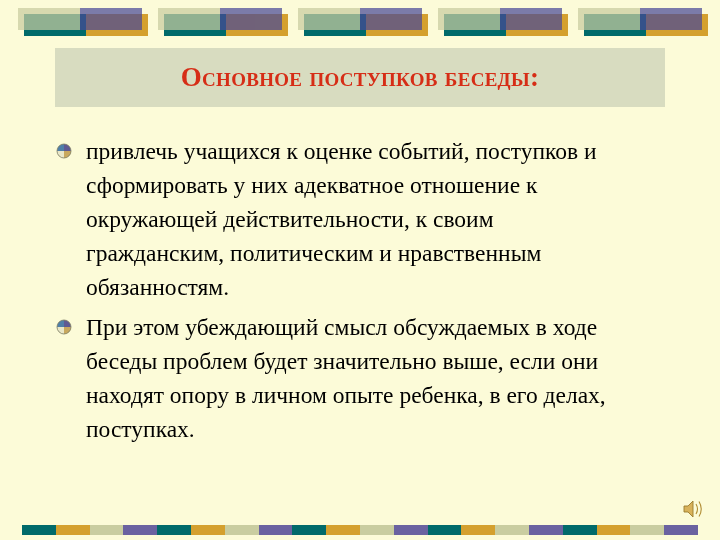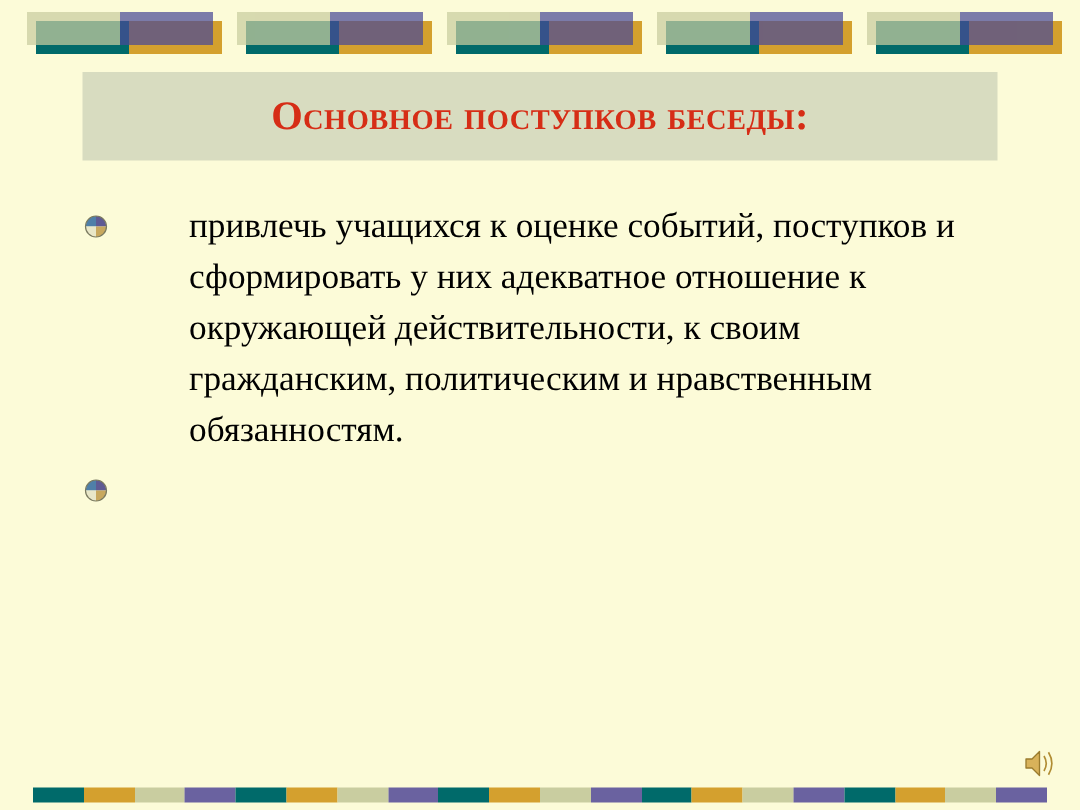--- a/index.html
+++ b/index.html
@@ -94,21 +94,20 @@
   #body {
     position: absolute;
     left: 56px;
     top: 134px;
     width: 620px;
   }
   .bullet-row {
     display: flex;
     align-items: flex-start;
     margin-bottom: 6px;
-    gap: 40px;
   }
   .bullet-mark {
     flex: 0 0 auto;
     width: 16px;
     height: 16px;
     margin-top: 9px;
     margin-right: 14px;
   }
   .bullet-text {
     flex: 1 1 auto;
@@ -236,20 +235,21 @@
         </defs>
         <g clip-path="url(#cp2)">
           <rect x="0" y="0" width="8" height="8" fill="#4f7fa8"></rect>
           <rect x="8" y="0" width="8" height="8" fill="#5f5a93"></rect>
           <rect x="0" y="8" width="8" height="8" fill="#e9e7c8"></rect>
           <rect x="8" y="8" width="8" height="8" fill="#c8a85e"></rect>
         </g>
         <circle cx="8" cy="8" r="7" fill="none" stroke="#7a7a60" stroke-width="0.8"></circle>
       </svg>
     </span>
+    <span class="bullet-text">При этом убеждающий смысл обсуждаемых в ходе беседы проблем будет значительно выше, если они находят опору в личном опыте ребенка, в его делах, поступках.</span>
   </div>
 
 </div>
 
 <div id="speaker-icon">
   <svg width="26" height="22" viewBox="0 0 26 22">
     <path d="M2 8 L6 8 L11 3 L11 19 L6 14 L2 14 Z" fill="#d8b25a" stroke="#9a7b2e" stroke-width="0.9" stroke-linejoin="round"></path>
     <path d="M14 6 Q17 11 14 16" fill="none" stroke="#b08c33" stroke-width="1.1"></path>
     <path d="M17 3.5 Q21.5 11 17 18.5" fill="none" stroke="#b08c33" stroke-width="1.1"></path>
   </svg>

